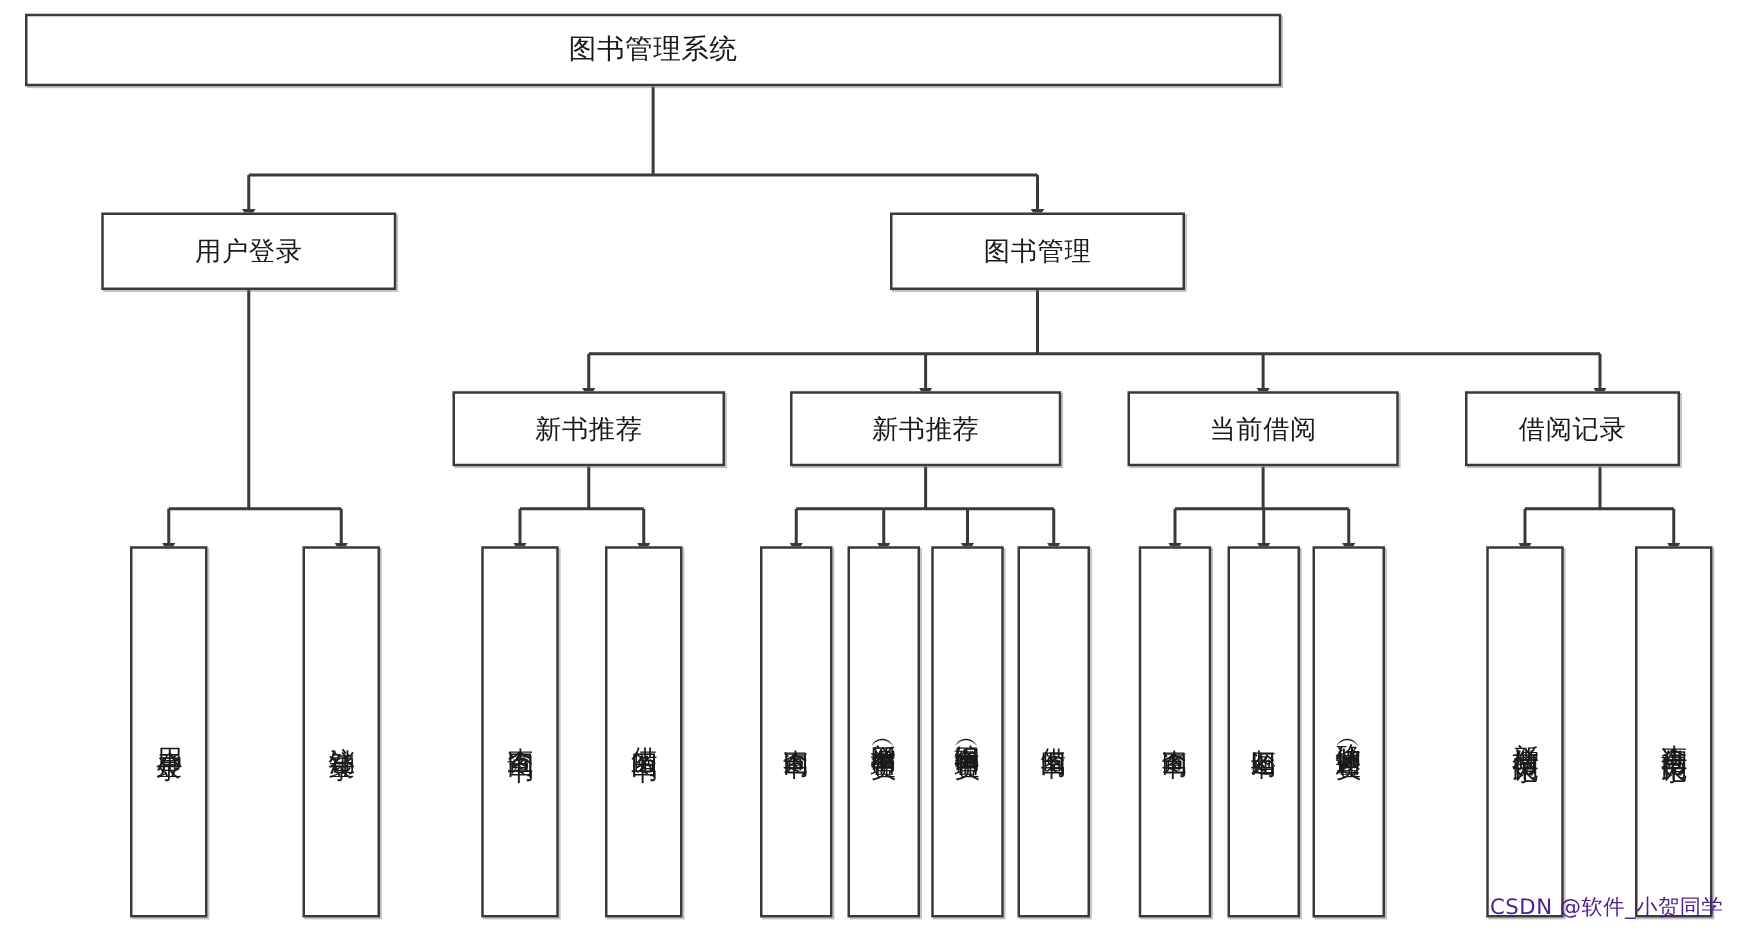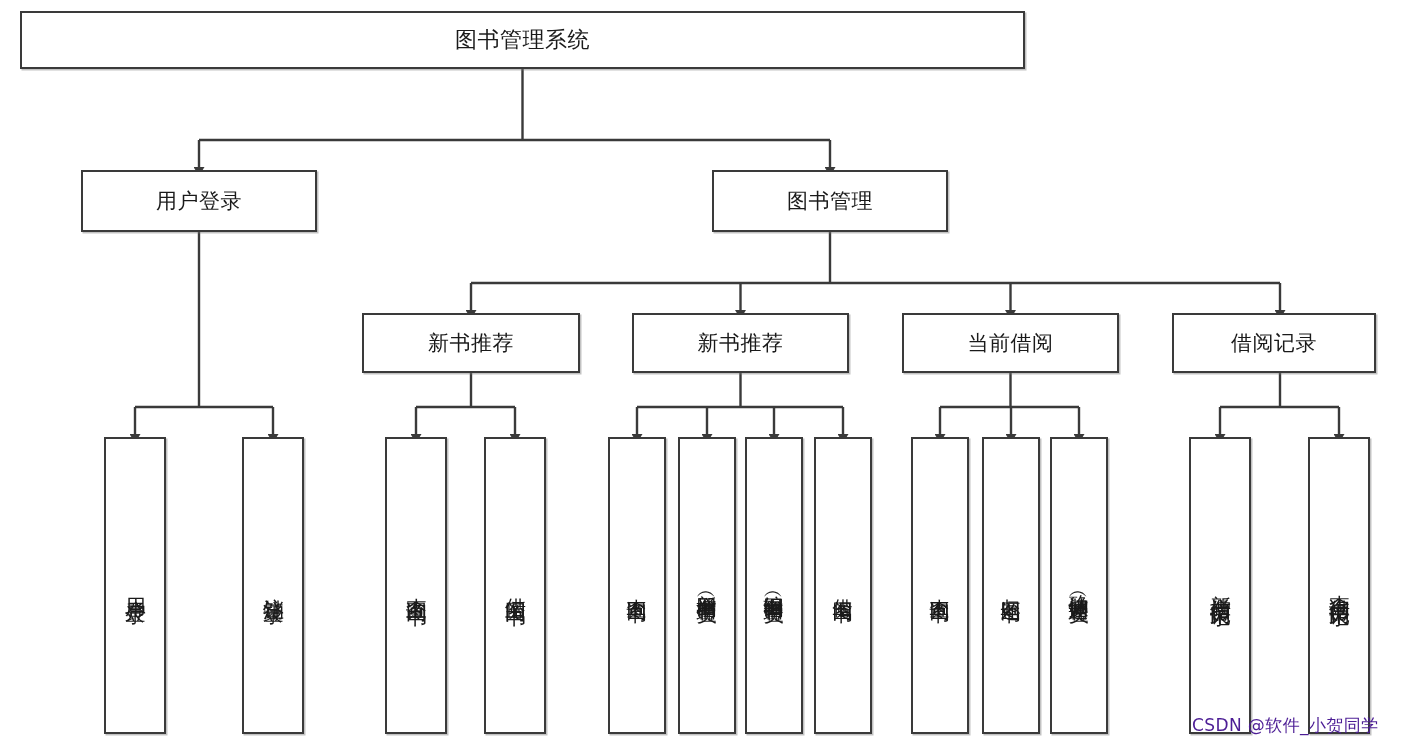--- a/index.html
+++ b/index.html
@@ -124,21 +124,21 @@
 
   <div class="node-box node-h" style="left: 362px; top: 313px; width: 218px; height: 60px; text-decoration: underline;">
     <span class="node-label">新书推荐</span>
   </div>
   <div class="node-box node-h" style="left: 632px; top: 313px; width: 217px; height: 60px;">
     <span class="node-label">新书推荐</span>
   </div>
   <div class="node-box node-h" style="left: 902px; top: 313px; width: 217px; height: 60px; text-align: center;">
     <span class="node-label">当前借阅</span>
   </div>
-  <div class="node-box node-h" style="left: 1172px; top: 313px; width: 204px; height: 60px;">
+  <div class="node-box node-h" style="left: 1172px; top: 313px; width: 172px; height: 60px;">
     <span class="node-label">借阅记录</span>
   </div>
 
   <div class="node-box node-v" style="left: 104px; top: 437px; width: 62px; height: 297px;">
     <span class="node-label">用户登录</span>
   </div>
   <div class="node-box node-v" style="left: 242px; top: 437px; width: 62px; height: 297px;">
     <span class="node-label">注销登录</span>
   </div>
   <div class="node-box node-v" style="left: 385px; top: 437px; width: 62px; height: 297px;">

